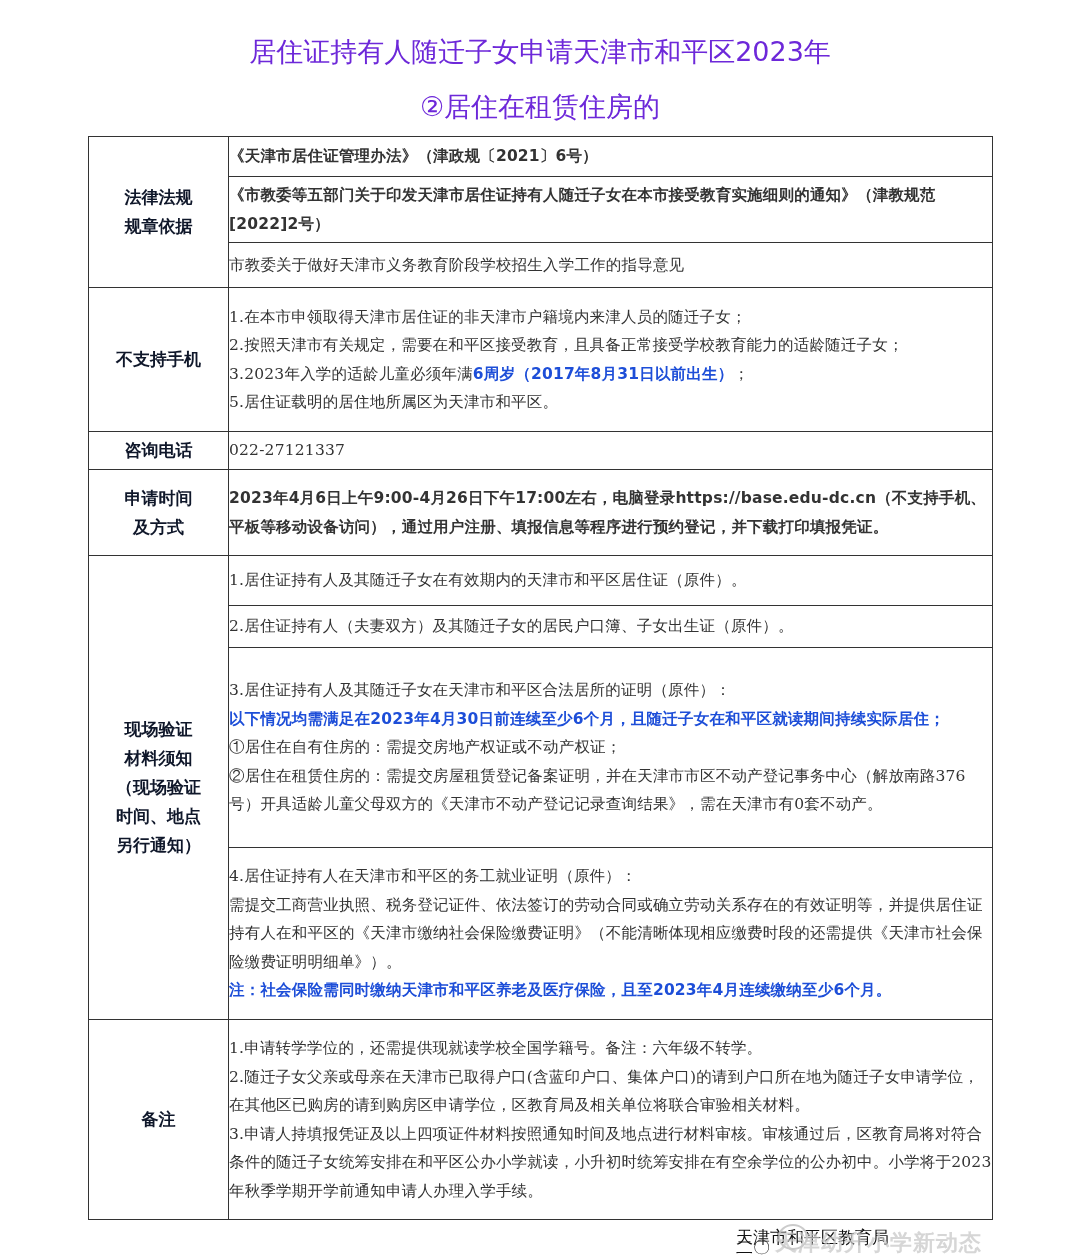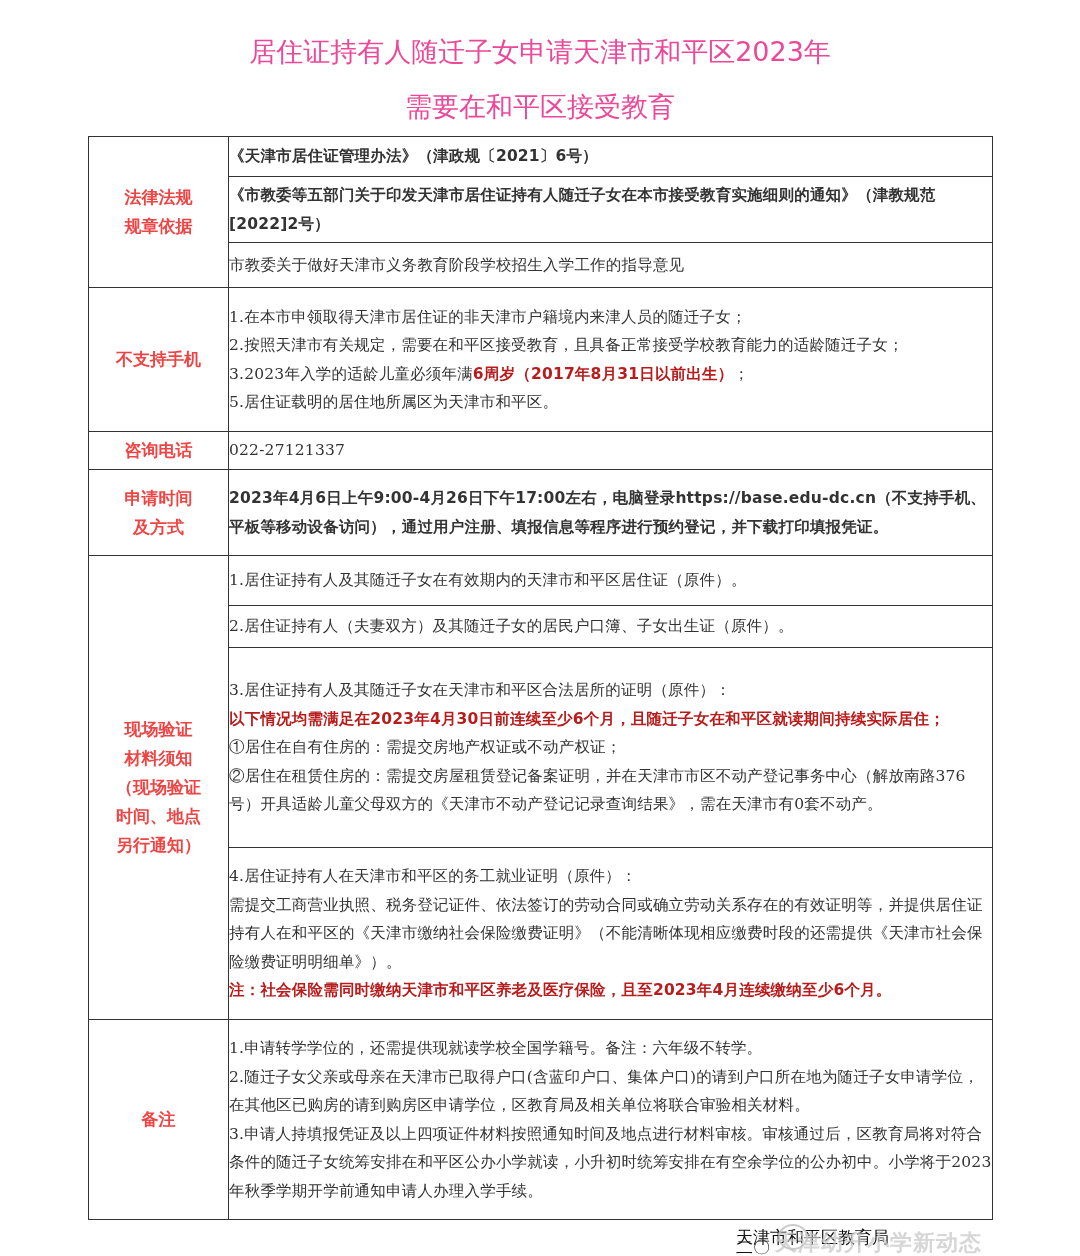--- a/index.html
+++ b/index.html
@@ -1,40 +1,40 @@
 <!DOCTYPE html>
 <html><head>
 <meta charset="utf-8">
 <style>
   html, body { margin: 0; padding: 0; background: #ffffff; }
   body { width: 1080px; height: 1256px; position: relative; overflow: hidden;
          font-family: "DejaVu Serif", "Liberation Serif", serif; color: #1a1a1a; }
   .title { position: absolute; left: 0; width: 1080px; text-align: center;
-           font-family: "DejaVu Sans", "Liberation Sans", sans-serif; font-size: 27px; color: #ec4899; letter-spacing: 0px; }
+           font-family: "DejaVu Sans", "Liberation Sans", sans-serif; font-size: 27px; color: #6d28d9; letter-spacing: 0px; }
   .t1 { top: 34px; }
   .t2 { top: 89px; }
   table.guide { position: absolute; left: 88px; top: 136px; width: 905px; border-collapse: collapse; table-layout: fixed; }
   table.guide td { border: 1.5px solid #333; vertical-align: middle; padding: 0; margin-left: 16px; }
   td.label { width: 140px; text-align: center; font-family: "DejaVu Sans", "Liberation Sans", sans-serif;
-             font-weight: bold; font-size: 17px; line-height: 29px; color: #ef4444; }
+             font-weight: bold; font-size: 17px; line-height: 29px; color: #0f172a; }
   td.cell { padding: 4px 8px 4px 9px; font-size: 15.5px; line-height: 28.5px; color: #333; letter-spacing: 0.2px; }
-  .b { font-weight: bold; color: #b91c1c; font-family: "DejaVu Sans", "Liberation Sans", sans-serif; }
+  .b { font-weight: bold; color: #1d4ed8; font-family: "DejaVu Sans", "Liberation Sans", sans-serif; }
   .line { display: block; }
   .footer { position: absolute; left: 736px; top: 1214px; font-family: "DejaVu Sans", "Liberation Sans", sans-serif;
             font-size: 17px; color: #111; margin-top: 12px; }
   .footer2 { position: absolute; left: 736px; top: 1236px; font-size: 17px; color: #111; }
   .watermark { position: absolute; left: 775px; top: 1228px; font-family: "DejaVu Sans", "Liberation Sans", sans-serif;
                font-size: 22px; color: rgba(200,200,200,0.75); font-weight: bold; letter-spacing: 1px; white-space: nowrap; }
   .wm-icon { position: absolute; left: 778px; top: 1224px; width: 26px; height: 22px; border: 2px solid rgba(190,190,190,0.8); border-radius: 50%; }
 </style>
 </head>
 <body>
 
 <div class="title t1">居住证持有人随迁子女申请天津市和平区2023年</div>
-<div class="title t2">需要在和平区接受教育</div>
+<div class="title t2">②居住在租赁住房的</div>
 
 <table class="guide">
   <colgroup>
       <col style="width:140px">
       <col>
     </colgroup>
 
   <tbody>
       <tr style="height:40px">
     <td class="label" rowspan="3">

